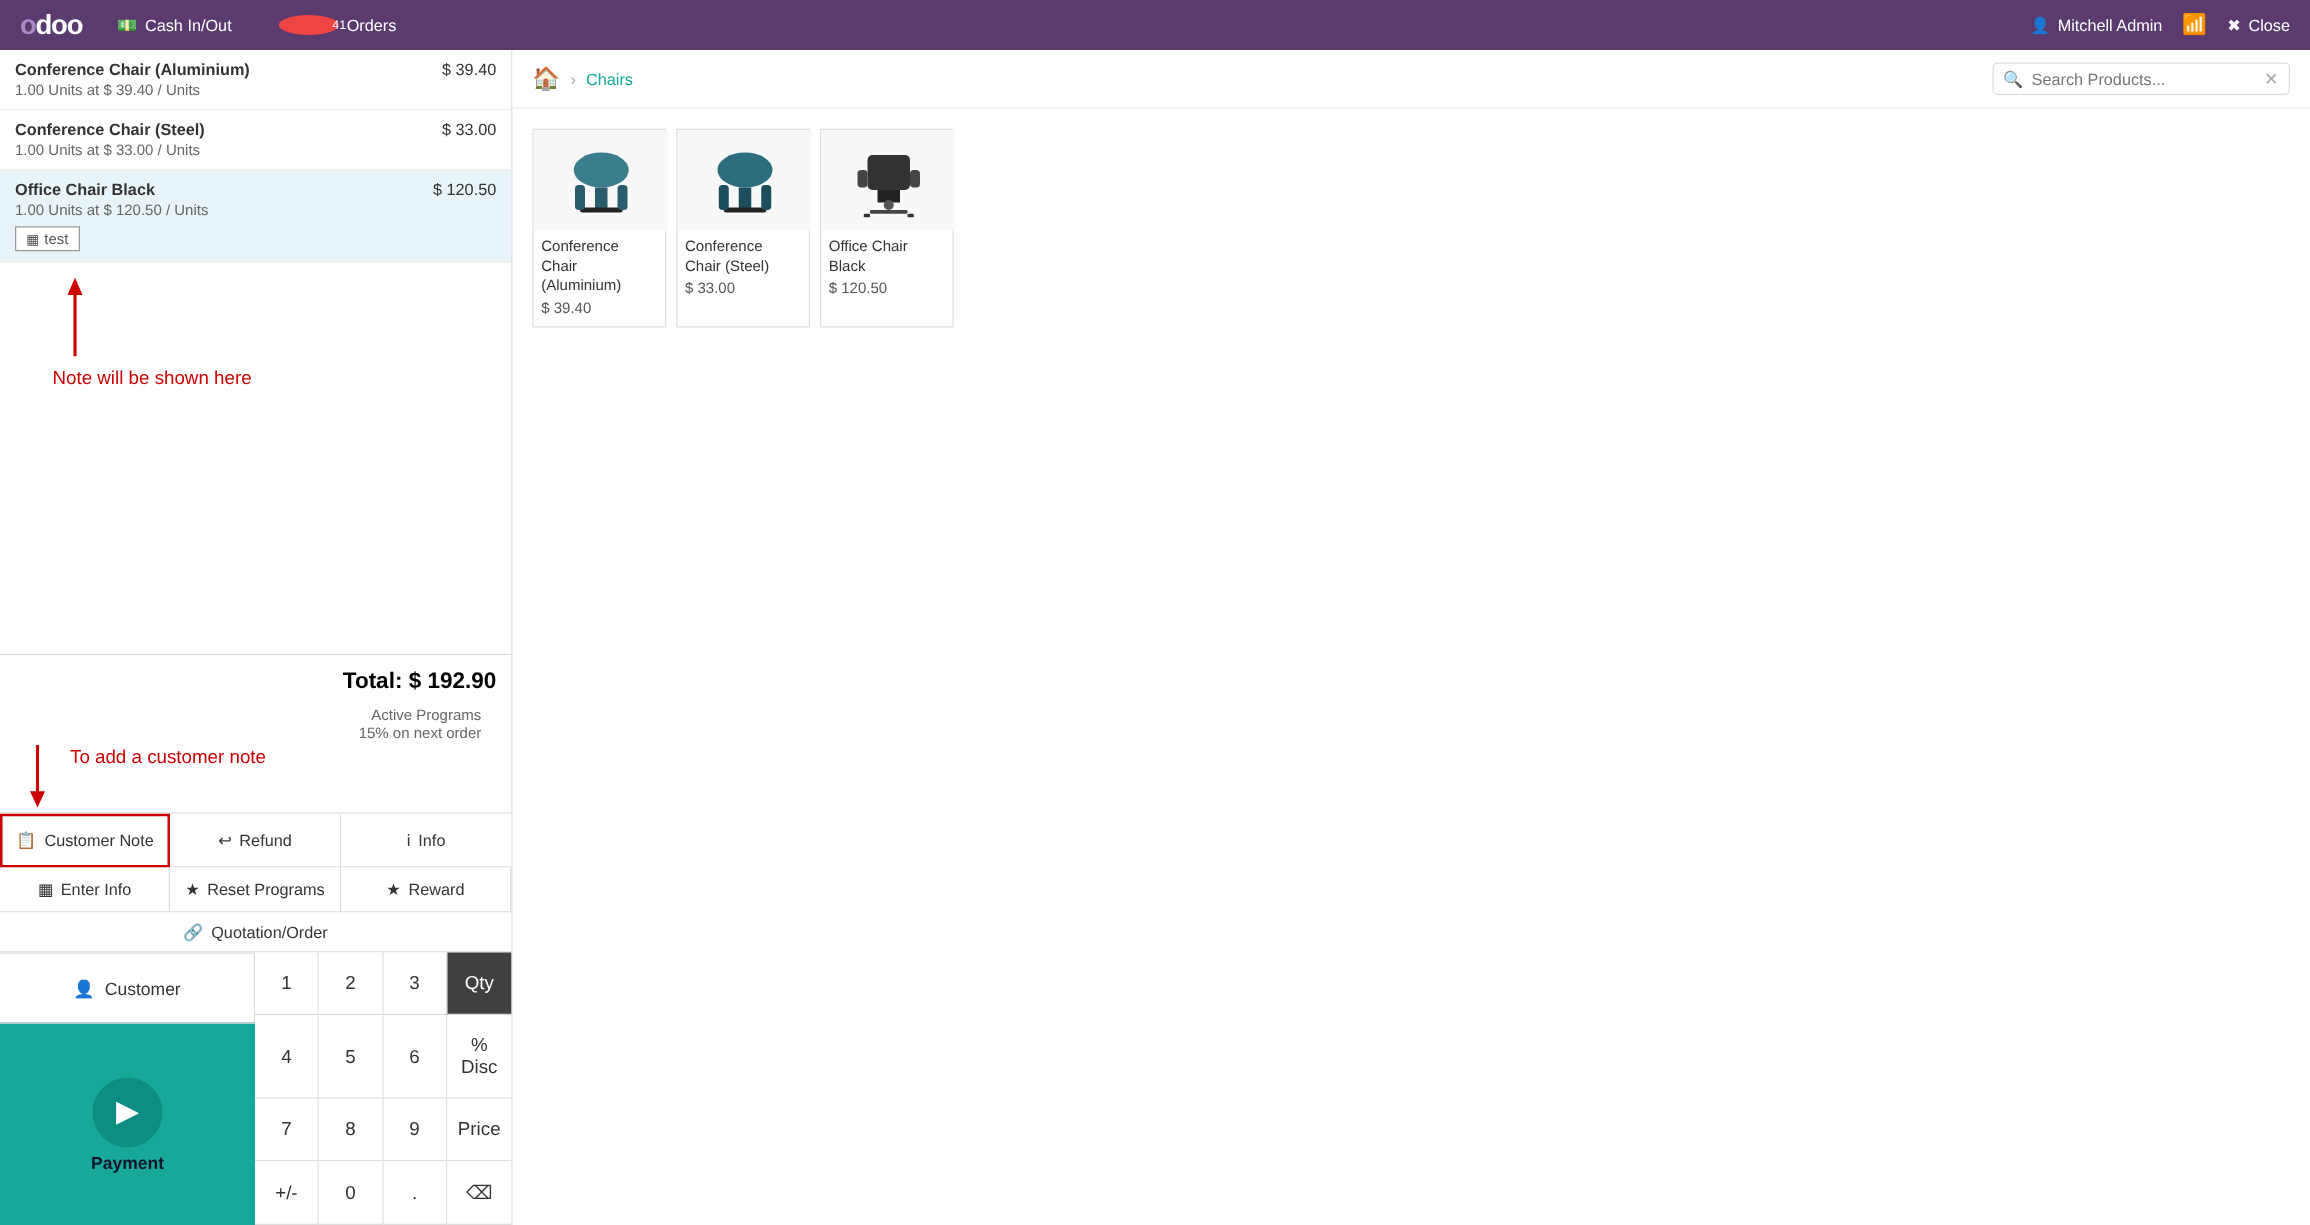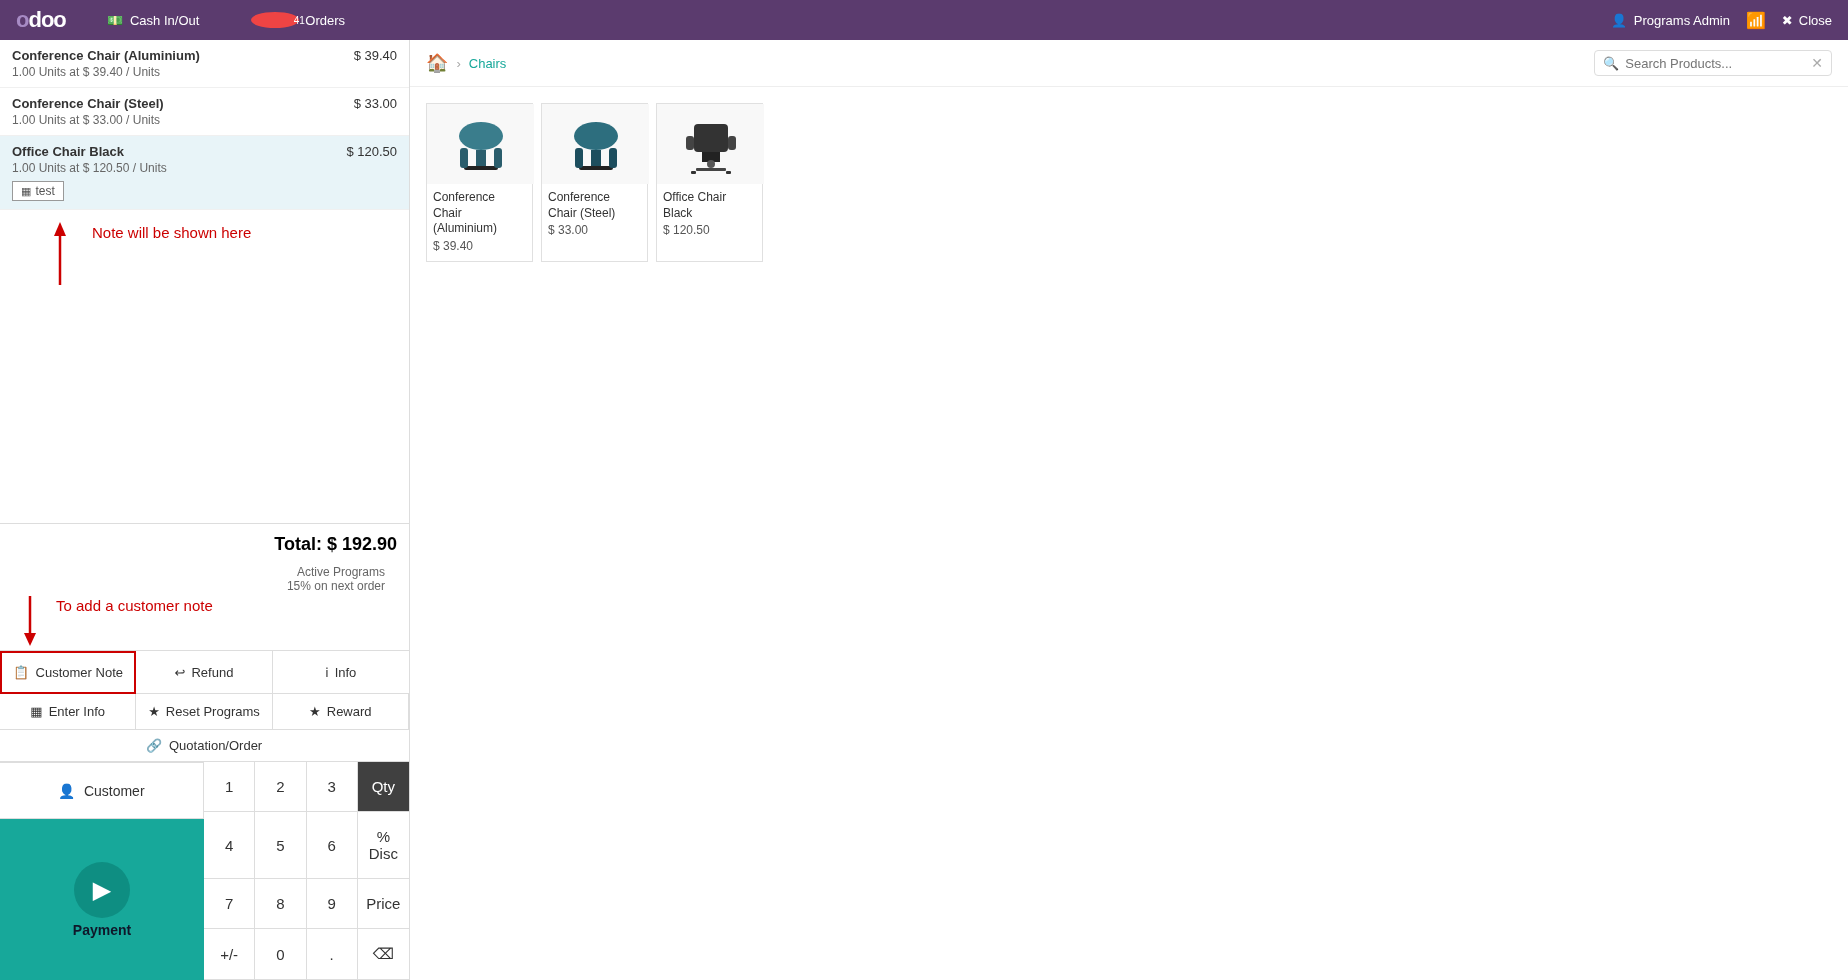--- a/index.html
+++ b/index.html
@@ -5,21 +5,21 @@
     * { margin: 0; padding: 0; box-sizing: border-box; }
     body { font-family: 'Segoe UI', Arial, sans-serif; font-size: 13px; background: #ccc; width: 1848px; height: 980px; overflow: hidden; }
 
     
     .top-nav {
       height: 40px;
       background: #5b3b6e;
       display: flex;
       align-items: center;
       padding: 0 16px;
-      gap: 32px;
+      gap: 18px;
       position: relative;
     }
     .odoo-logo {
       color: white;
       font-size: 22px;
       font-weight: bold;
       letter-spacing: -1px;
     }
     .odoo-logo span { color: #a2d5f2; }
     .nav-btn {
@@ -76,21 +76,21 @@
     .order-line-details { font-size: 12px; color: #666; margin-top: 2px; }
     .order-line-note {
       display: inline-flex; align-items: center; gap: 4px;
       border: 1px solid #999; padding: 2px 8px; margin-top: 6px;
       font-size: 12px; color: #555; background: white;
     }
     .note-icon { font-size: 11px; }
 
     
     .annotation-arrow-up {
-      display: flex; flex-direction: row; align-items: flex-start;
+      display: flex; flex-direction: column; align-items: flex-start;
       padding: 10px 12px 0 30px;
     }
     .annotation-text-up {
       color: #cc0000; font-size: 15px; font-weight: 500; margin-top: 4px; padding-left: 12px;
     }
 
     
     .total-section {
       padding: 10px 12px;
       text-align: right;
@@ -263,21 +263,21 @@
     <span>💵</span>
     <span>Cash In/Out</span>
   </button>
   <button class="nav-btn">
     <span class="badge">41</span>
     <span>Orders</span>
   </button>
   <div class="nav-right">
     <div class="nav-right-item">
       <span>👤</span>
-      <span>Programs Admin</span>
+      <span>Mitchell Admin</span>
     </div>
     <div class="nav-right-item">
       <span class="wifi-icon">📶</span>
     </div>
     <div class="nav-right-item">
       <span>✖</span>
       <span>Close</span>
     </div>
   </div>
 </div>

